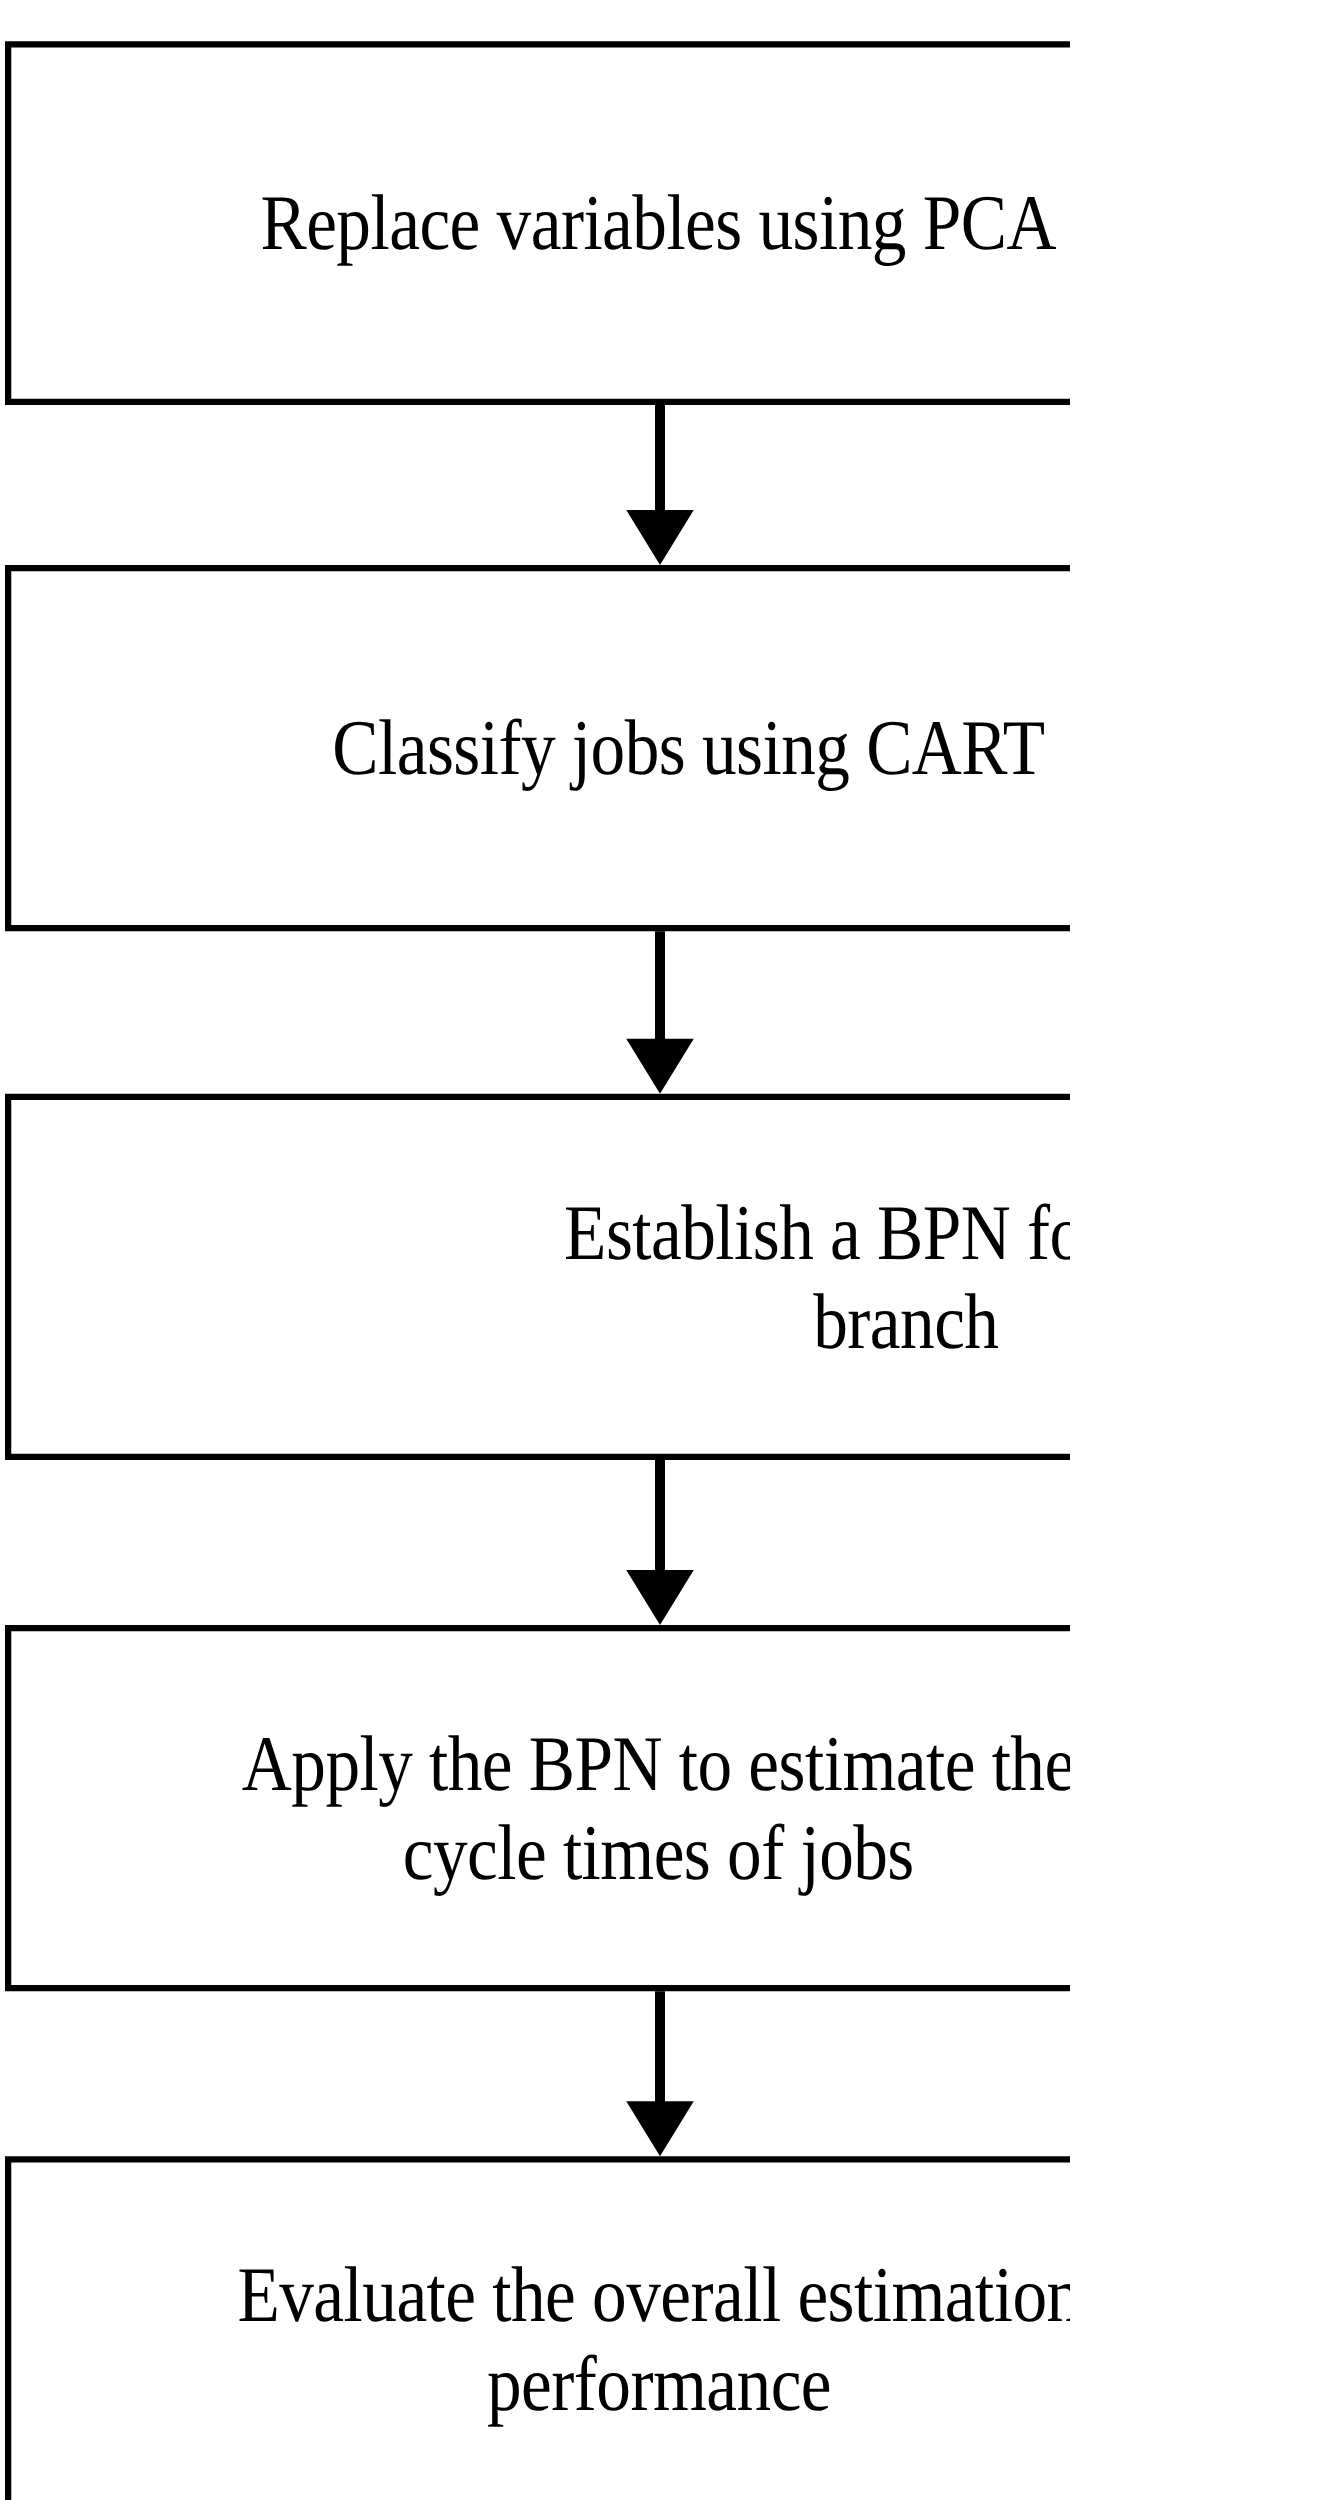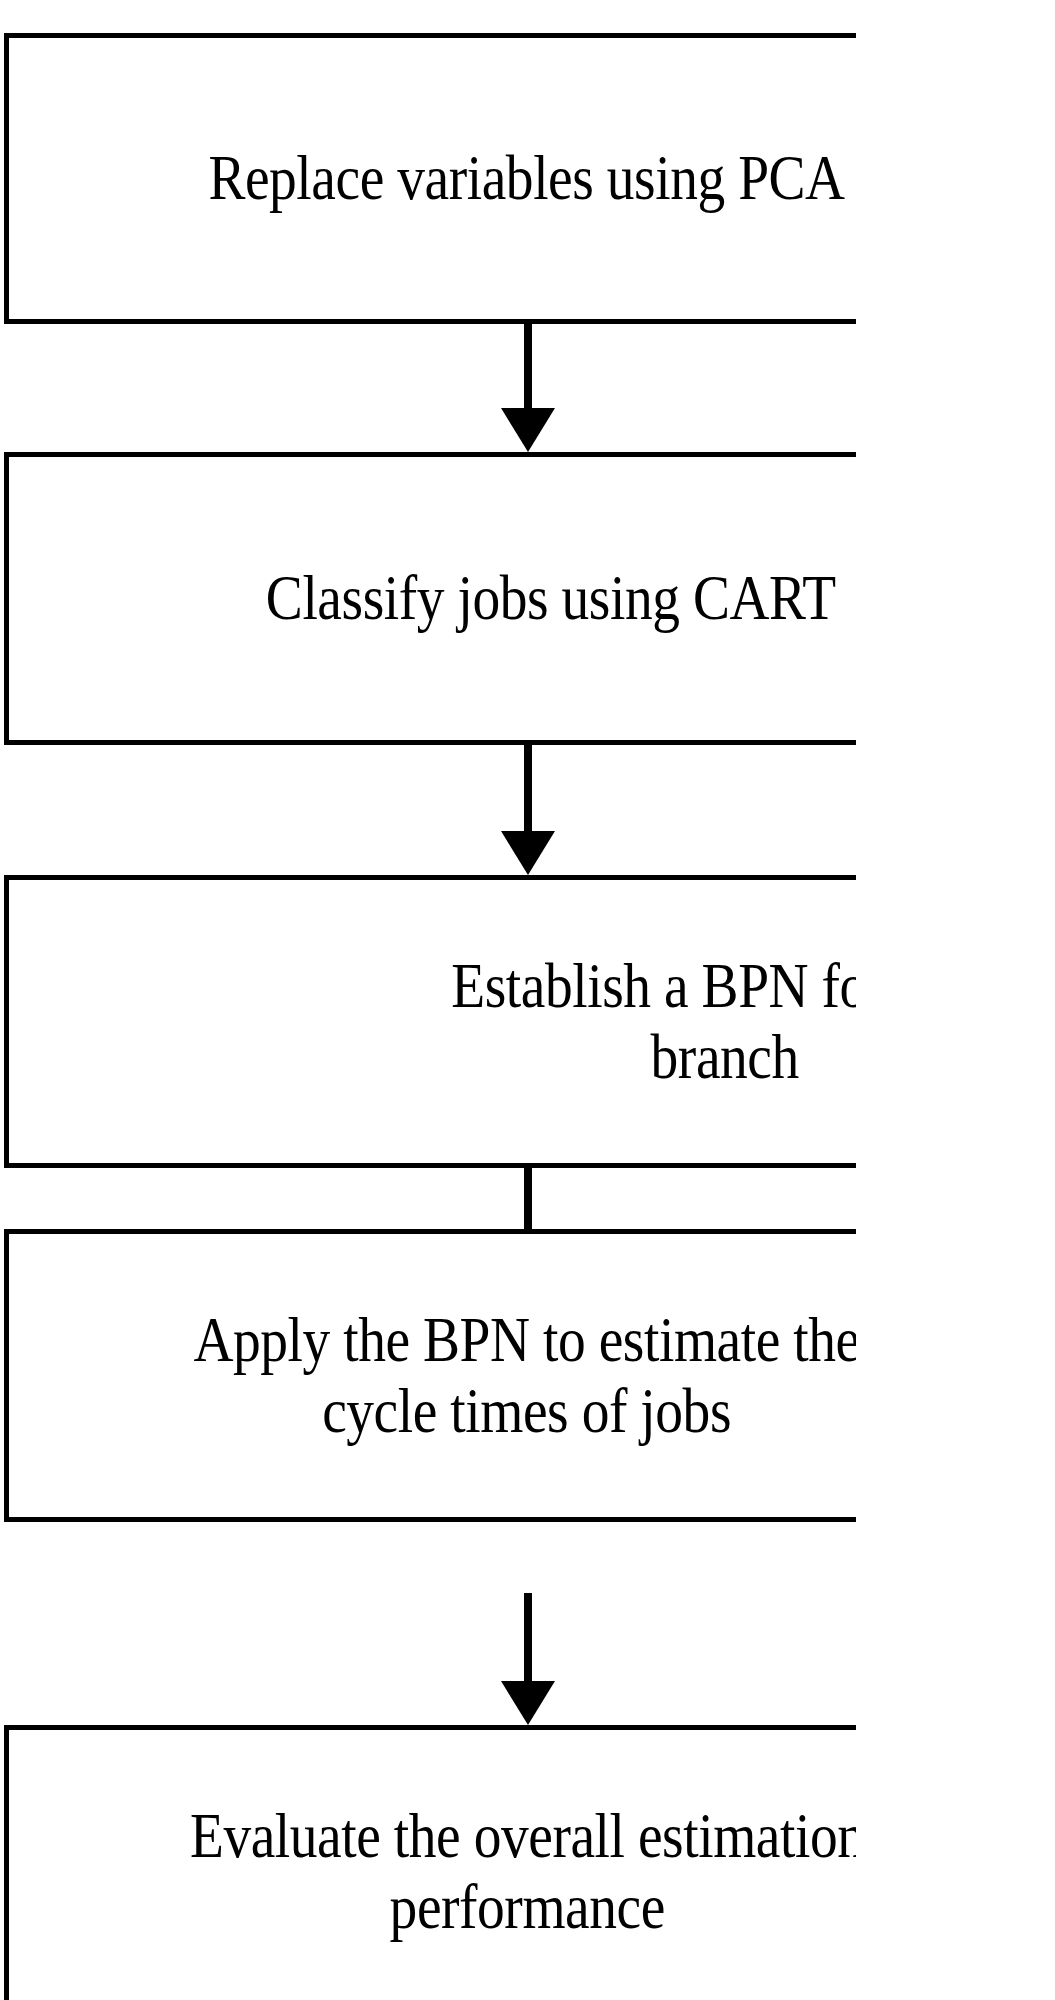--- a/index.html
+++ b/index.html
@@ -37,21 +37,21 @@
     letter-spacing: -0.5px;
     transform: scaleX(0.88);
     transform-origin: center center;
     white-space: pre-line;
     padding: 0 10px;
   }
   
   .box-1 { top: 3px;    height: 291px; }
   .box-2 { top: 422px;  height: 293px; padding-left: 47px; }
   .box-3 { top: 845px;  height: 293px; justify-content: flex-end; }
-  .box-4 { top: 1199px; height: 293px; }
+  .box-4 { top: 1270px; height: 293px; }
   .box-5 { top: 1695px; height: 293px; }
 
   
   .connector {
     position: absolute;
     left: 0;
     width: 1055px;
   }
   .connector .shaft {
     position: absolute;

